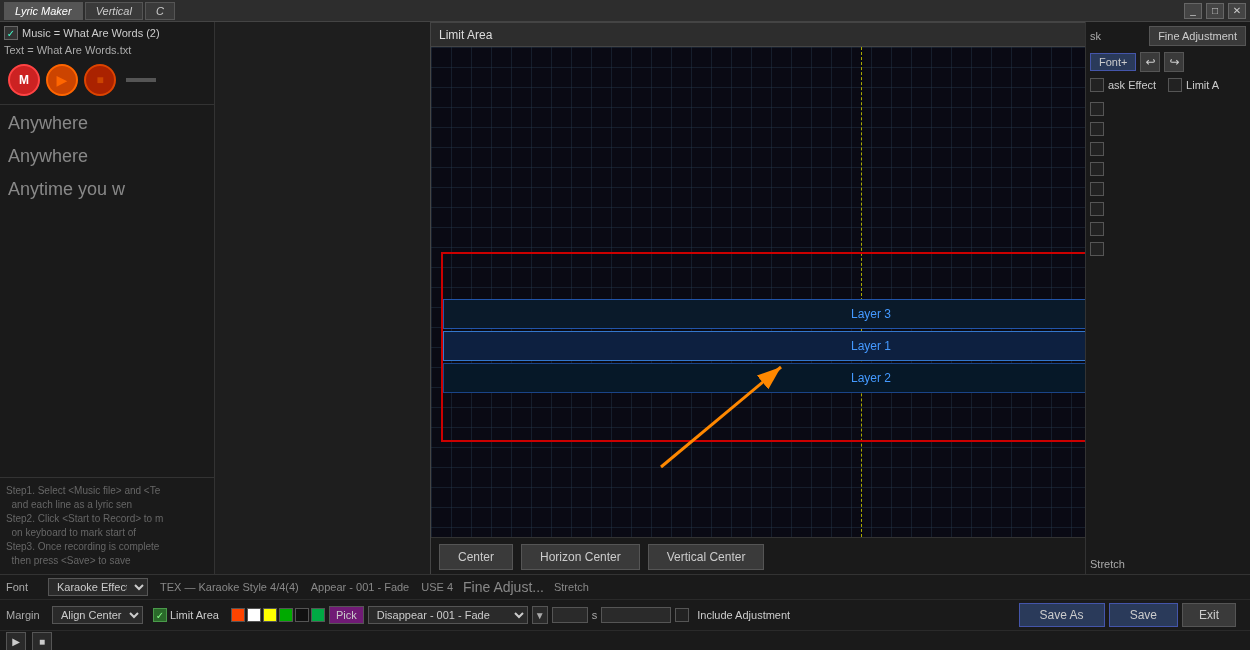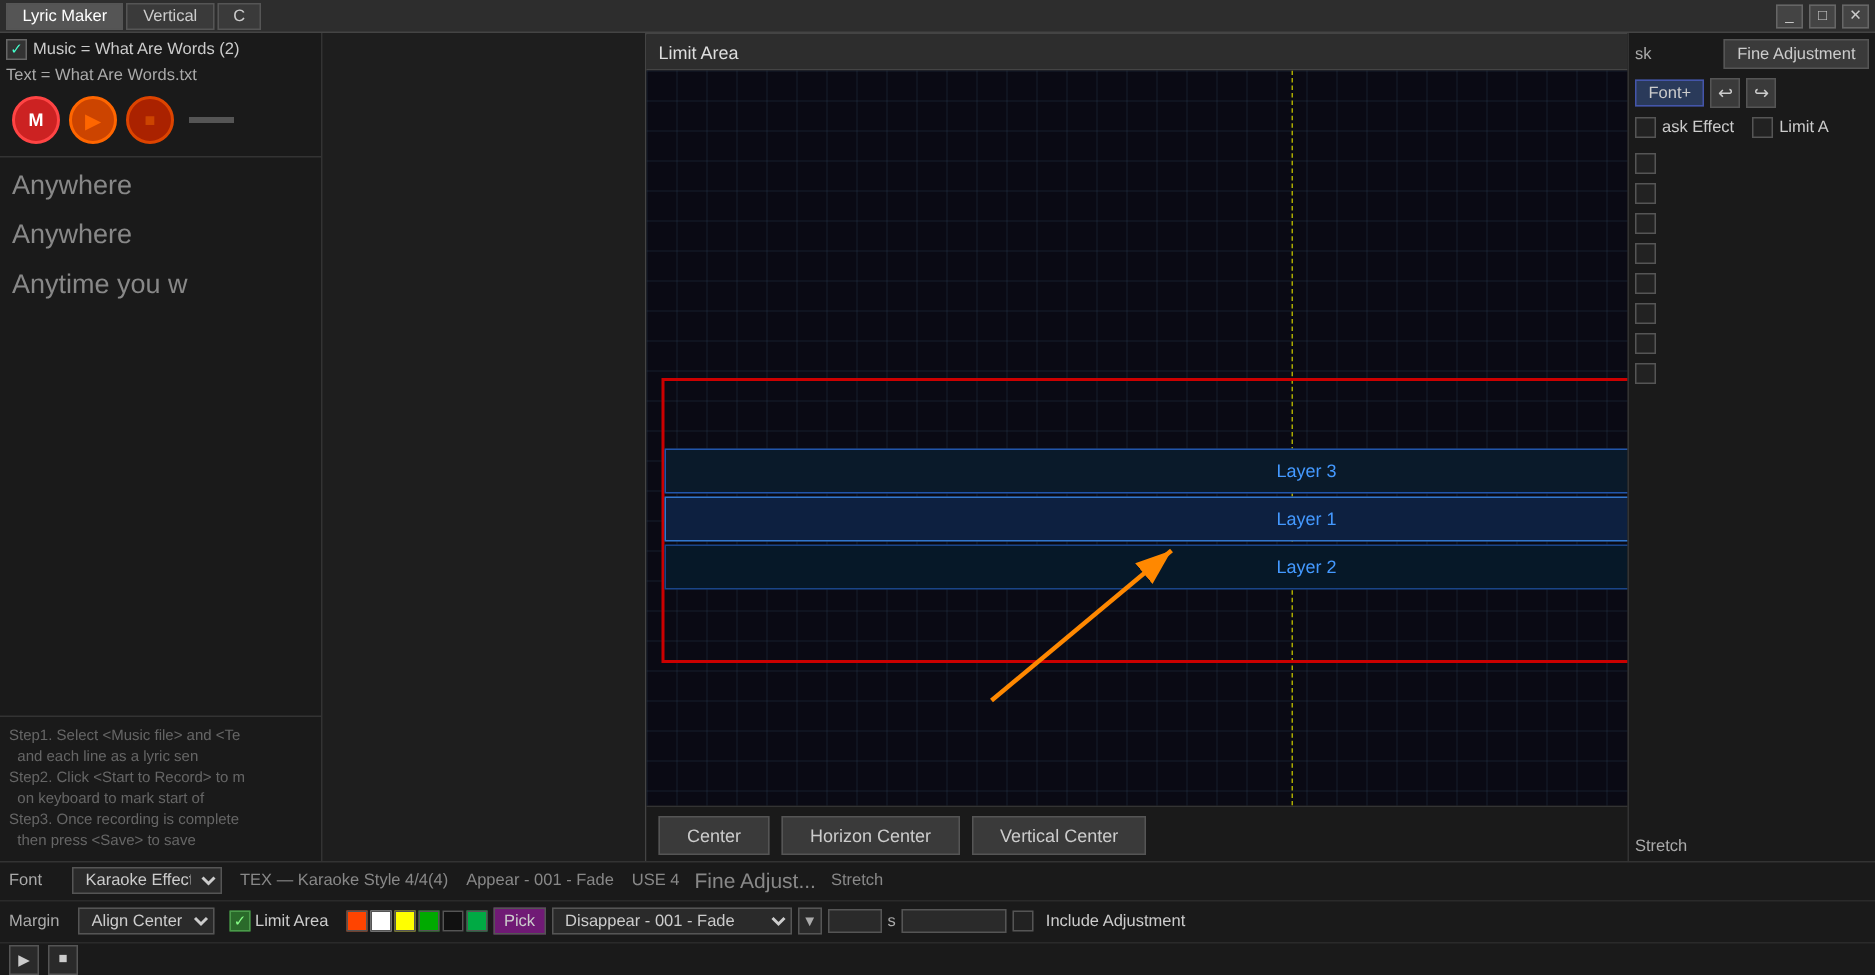--- a/index.html
+++ b/index.html
@@ -27,20 +27,21 @@
       height: 22px;
       background: #2d2d2d;
       display: flex;
       align-items: center;
       padding: 0 4px;
       border-bottom: 1px solid #444;
     }
     .title-bar-tabs {
       display: flex;
       gap: 2px;
+      font-style: italic;
     }
     .tab-item {
       padding: 2px 10px;
       background: #3a3a3a;
       color: #ccc;
       font-size: 11px;
       cursor: pointer;
       border: 1px solid #555;
     }
     .tab-item.active {
@@ -747,20 +748,25 @@
       <div style="width:16px;height:18px;background:#2a2a2a;border:1px solid #555;display:flex;align-items:center;justify-content:center;cursor:pointer;color:#aaa;font-size:10px;">▼</div>
 
       <input type="text" class="time-input" style="width: 36px;">
       <span class="seconds-label">s</span>
 
       <input type="text" class="transparent-input" style="">
 
       <div style="width:14px;height:14px;background:#222;border:1px solid #555;"></div>
       <span class="include-bg-label">Include Adjustment</span>
 
+      <div class="save-area" style="margin-left:auto;">
+        <button class="btn-save-as">Save As</button>
+        <button class="btn-save">Save</button>
+        <button class="btn-exit">Exit</button>
+      </div>
     </div>
 
     <div class="transport-bar" style="height:22px;padding:2px 6px;border-top:1px solid #2a2a2a;">
       <div class="transport-btn">▶</div>
       <div class="transport-btn">■</div>
 
     </div>
 
   </div>
 

